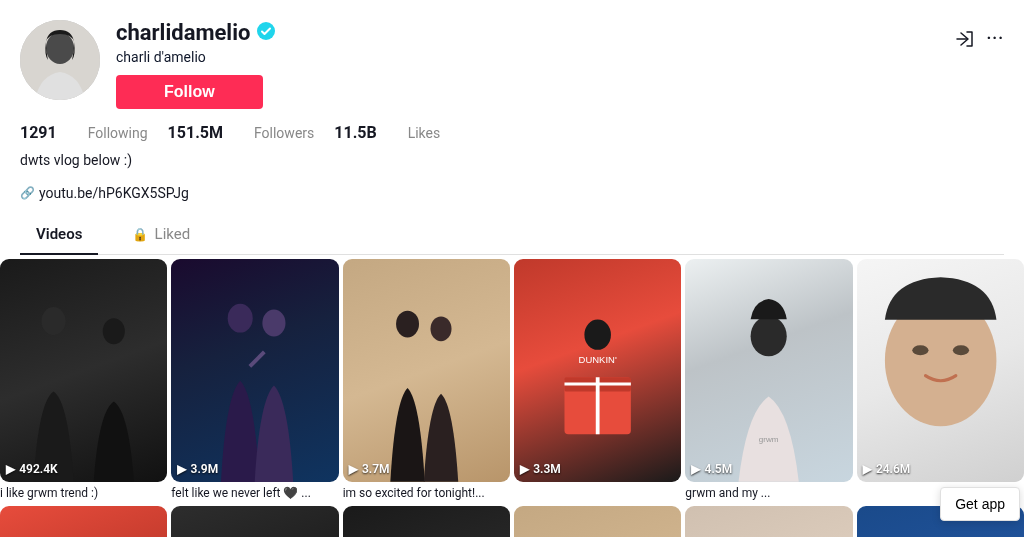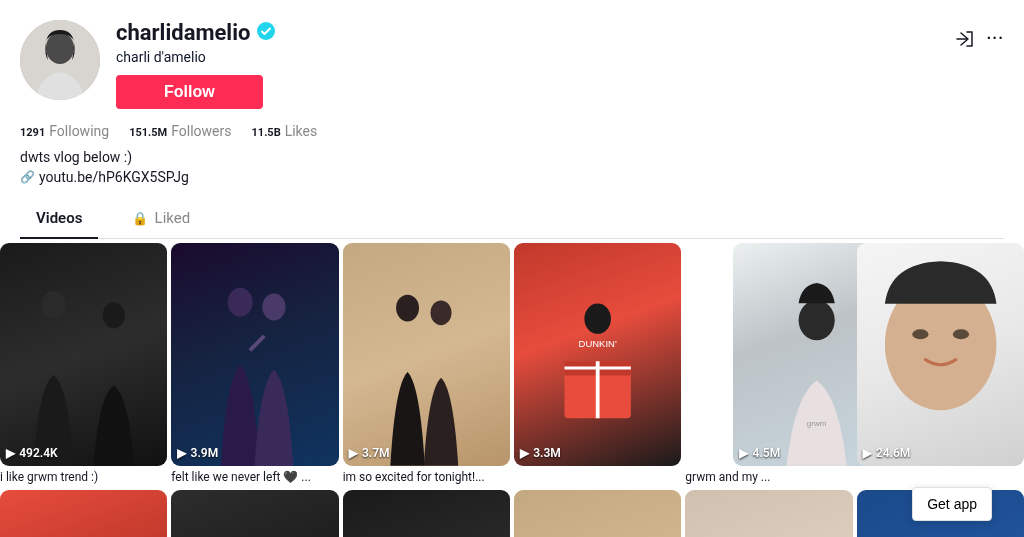--- a/index.html
+++ b/index.html
@@ -98,32 +98,33 @@
     }
 
     .stat-item {
       display: flex;
       gap: 4px;
       align-items: baseline;
     }
 
     .stat-number {
       font-weight: 700;
-      font-size: 11px;
+      font-size: 16px;
     }
 
     .stat-label {
       color: #888;
       font-size: 14px;
+      margin-left: 27px;
     }
 
     .bio {
       font-size: 14px;
       color: #161823;
-      margin-bottom: 4px;
+      margin-bottom: 17px;
     }
 
     .profile-link {
       display: flex;
       align-items: center;
       gap: 4px;
       color: #161823;
       font-size: 14px;
       margin-bottom: 14px;
     }
@@ -203,33 +204,33 @@
       white-space: nowrap;
       overflow: hidden;
       text-overflow: ellipsis;
     }
 
     
     .thumb-1 { background: linear-gradient(160deg, #1a1a1a 0%, #2d2d2d 50%, #111 100%); }
     .thumb-2 { background: linear-gradient(160deg, #1a0a2e 0%, #16213e 40%, #0f3460 100%); }
     .thumb-3 { background: linear-gradient(160deg, #c4a882 0%, #d4b892 50%, #b8956a 100%); }
     .thumb-4 { background: linear-gradient(160deg, #c0392b 0%, #e74c3c 40%, #1a1a1a 100%); }
-    .thumb-5 { background: linear-gradient(160deg, #ecf0f1 0%, #bdc3c7 40%, #c8d6df 100%); margin-left: 48px; }
+    .thumb-5 { background: linear-gradient(160deg, #ecf0f1 0%, #bdc3c7 40%, #c8d6df 100%); }
     .thumb-6 { background: linear-gradient(160deg, #f5f5f5 0%, #e8e8e8 50%, #d0d0d0 100%); }
     .thumb-7 { background: linear-gradient(160deg, #e74c3c 0%, #c0392b 40%, #2c3e50 100%); }
     .thumb-8 { background: linear-gradient(160deg, #2d2d2d 0%, #1a1a1a 50%, #3d3d3d 100%); }
     .thumb-9 { background: linear-gradient(160deg, #1a1a1a 0%, #2c2c2c 50%, #111 100%); }
     .thumb-10 { background: linear-gradient(160deg, #c4a882 0%, #d4b892 50%, #e0c9a0 100%); }
     .thumb-11 { background: linear-gradient(160deg, #d0c0b0 0%, #e0d0c0 50%, #c0b0a0 100%); }
     .thumb-12 { background: linear-gradient(160deg, #1a4a8a 0%, #2255a0 50%, #1a3a7a 100%); }
 
     .get-app-btn {
       position: fixed;
       bottom: 16px;
-      right: 32px;
+      right: 4px;
       background: #fff;
       border: 1px solid #e0e0e0;
       border-radius: 4px;
       padding: 8px 14px;
       font-size: 14px;
       cursor: pointer;
       box-shadow: 0 2px 8px rgba(0,0,0,0.15);
     }
   </style>
 </head>

